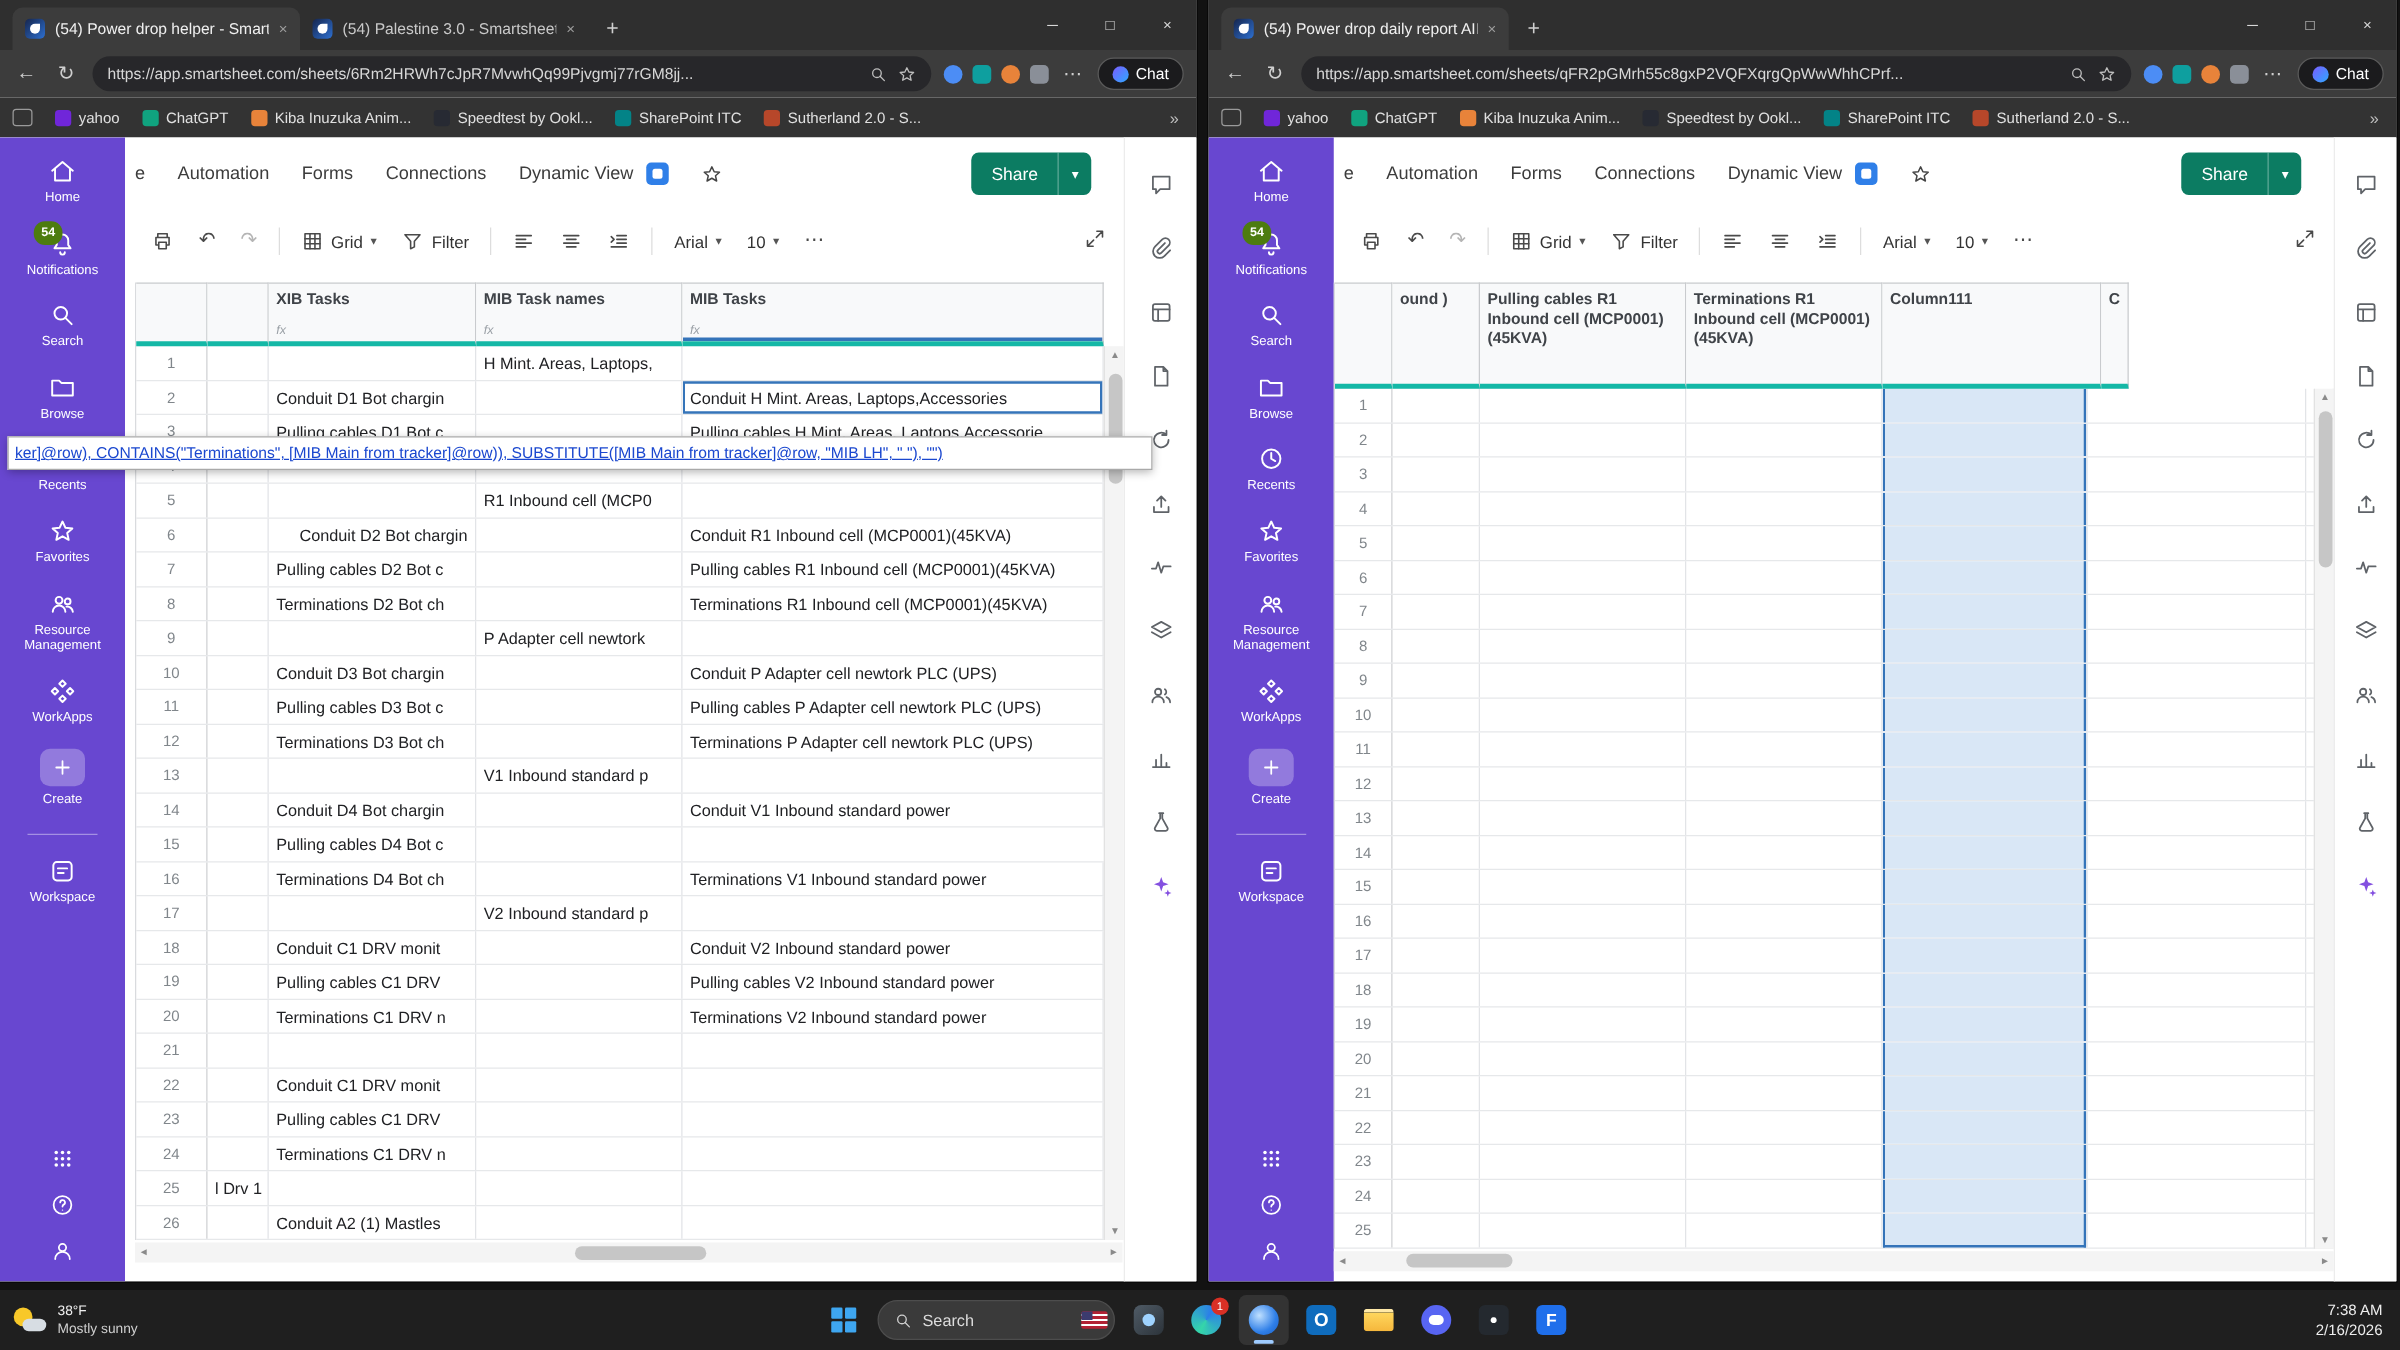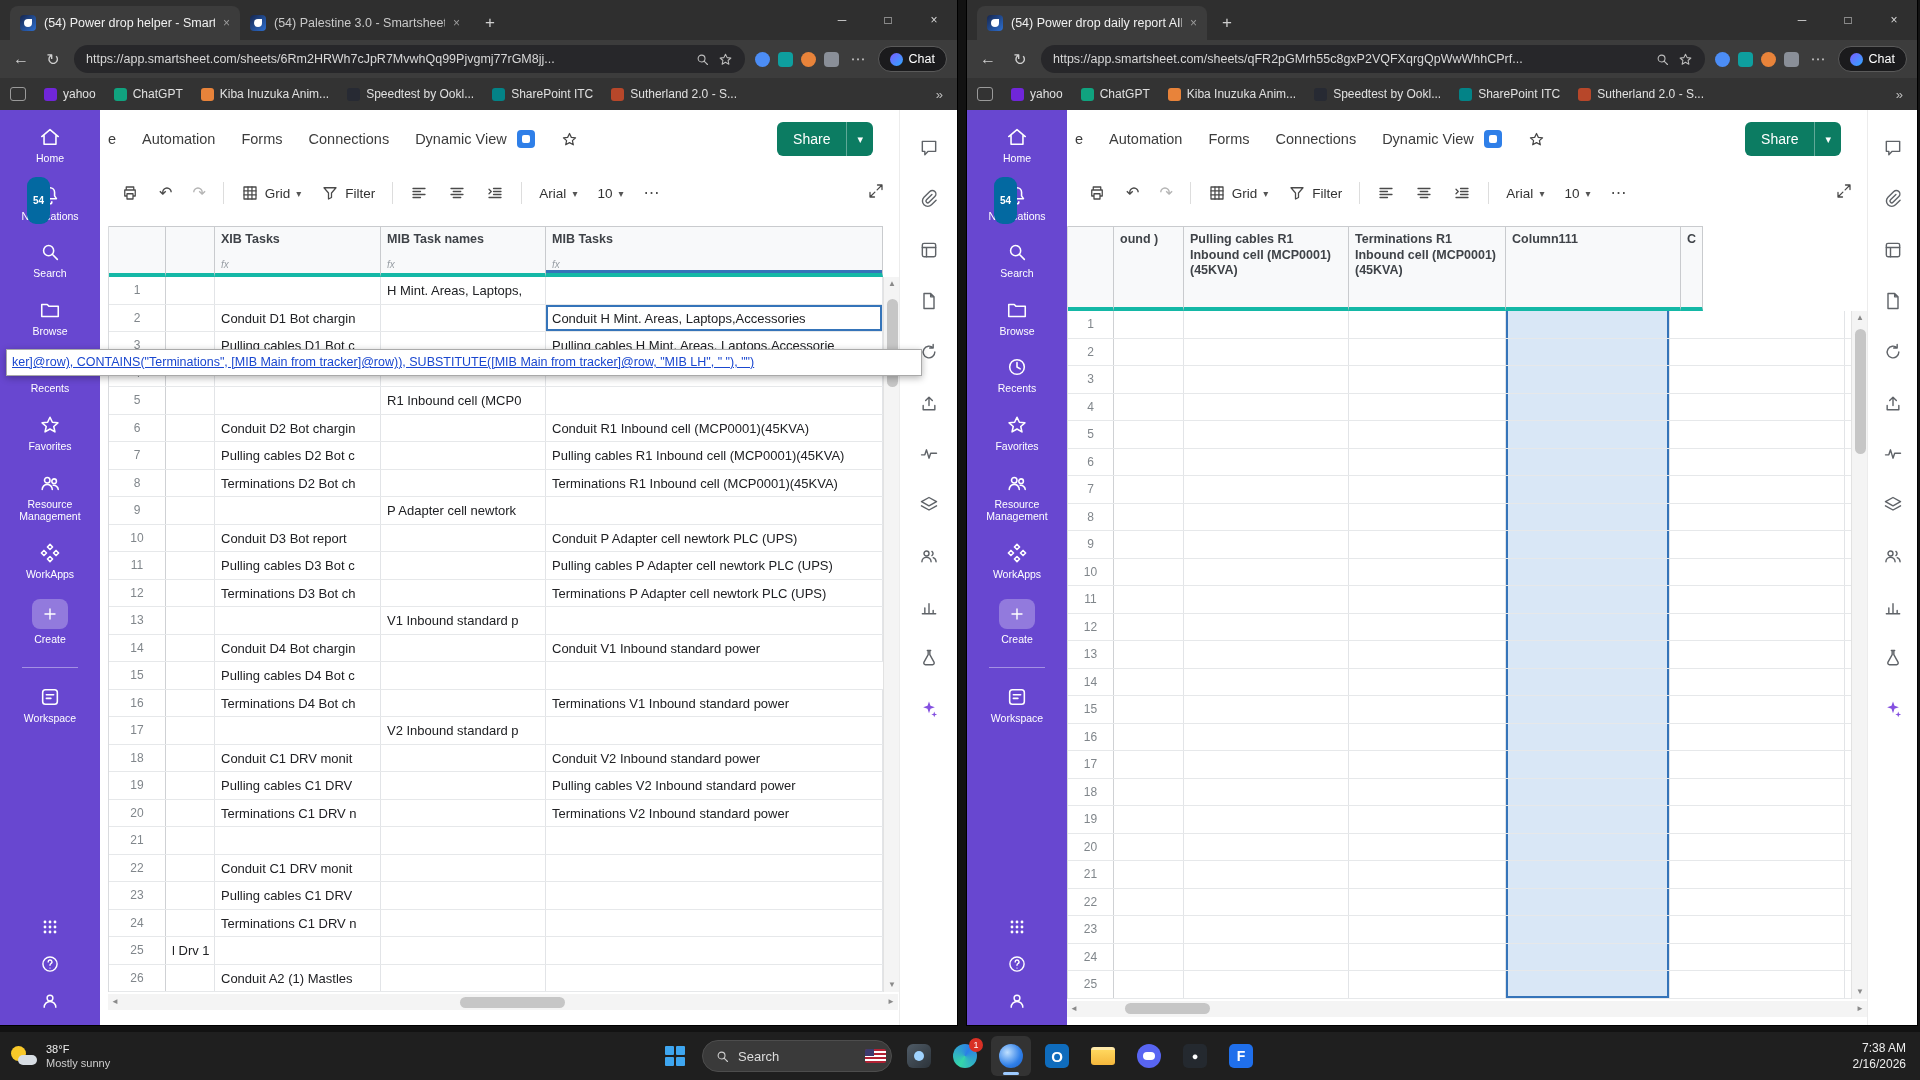--- a/index.html
+++ b/index.html
@@ -39,21 +39,21 @@
 .bm{display:flex;align-items:center;gap:6px;padding:3px 8px;border-radius:6px;white-space:nowrap}
 .bmfav{width:13px;height:13px;border-radius:3px;flex:none}
 .bmmore{margin-left:auto;color:#bdbdbd;font-size:13px;padding-right:4px}
 
 
 .appmain{flex:1;display:flex;background:#fff;position:relative;min-height:0}
 .snav{width:100px;background:#6847d0;display:flex;flex-direction:column;align-items:center;padding-top:16px;flex:none}
 .sitem{display:flex;flex-direction:column;align-items:center;gap:4px;margin-bottom:19px;position:relative;width:100%;color:#fff}
 .sicon .ic,.createbox .ic{stroke:#fff}
 .slabel{font-size:10.5px;text-align:center;line-height:1.2;padding:0 4px}
-.sbadge{position:absolute;top:-7px;left:27px;background:#0369a1;color:#fff;font-size:10px;font-weight:700;padding:18px 6px;border-radius:9px}
+.sbadge{position:absolute;top:-7px;left:27px;background:#4d7c0f;color:#fff;font-size:10px;font-weight:700;padding:4px 6px;border-radius:9px}
 .createbox{width:36px;height:30px;background:rgba(255,255,255,.28);border-radius:8px;display:grid;place-items:center}
 .sdivider{width:56px;border-top:1px solid rgba(255,255,255,.4);margin:2px 0 18px}
 .sbottom{margin-top:auto;display:flex;flex-direction:column;align-items:center;gap:17px;padding-bottom:14px;color:#fff}
 .sbtn{display:grid;place-items:center}
 
 .smain{flex:1;display:flex;flex-direction:column;min-width:0;position:relative}
 .smenu{height:58px;display:flex;align-items:center;justify-content:space-between;padding:0 26px 0 8px;flex:none}
 .menuitems{display:flex;align-items:center;gap:26px;font-size:14.5px;color:#3c3c3c}
 .menu-partial{color:#3c3c3c}
 .dvbadge{width:18px;height:18px;border-radius:4px;background:#2f7fe8;margin-left:-16px;position:relative}
@@ -468,21 +468,21 @@
               <div class="grow">
                 <div class="cell rownum" style="width: 57px;">5</div>
                 <div class="cell" style="width: 49px;"></div>
                 <div class="cell" style="width: 166px;"></div>
                 <div class="cell" style="width: 165px;">R1 Inbound cell (MCP0</div>
                 <div class="cell" style="width: 337px;"></div>
               </div>
               <div class="grow">
                 <div class="cell rownum" style="width: 57px;">6</div>
                 <div class="cell" style="width: 49px;"></div>
-                <div class="cell" style="width: 166px;">Conduit D2 Bot chargin</div>
+                <div class="cell" style="width: 166px; text-align: right;">Conduit D2 Bot chargin</div>
                 <div class="cell" style="width: 165px;"></div>
                 <div class="cell" style="width: 337px;">Conduit R1 Inbound cell (MCP0001)(45KVA)</div>
               </div>
               <div class="grow">
                 <div class="cell rownum" style="width: 57px;">7</div>
                 <div class="cell" style="width: 49px;"></div>
                 <div class="cell" style="width: 166px;">Pulling cables D2 Bot c</div>
                 <div class="cell" style="width: 165px;"></div>
                 <div class="cell" style="width: 337px;">Pulling cables R1 Inbound cell (MCP0001)(45KVA)</div>
               </div>
@@ -496,21 +496,21 @@
               <div class="grow">
                 <div class="cell rownum" style="width: 57px;">9</div>
                 <div class="cell" style="width: 49px;"></div>
                 <div class="cell" style="width: 166px;"></div>
                 <div class="cell" style="width: 165px;">P Adapter cell newtork</div>
                 <div class="cell" style="width: 337px;"></div>
               </div>
               <div class="grow">
                 <div class="cell rownum" style="width: 57px;">10</div>
                 <div class="cell" style="width: 49px;"></div>
-                <div class="cell" style="width: 166px;">Conduit D3 Bot report</div>
+                <div class="cell" style="width: 166px;">Conduit D3 Bot chargin</div>
                 <div class="cell" style="width: 165px;"></div>
                 <div class="cell" style="width: 337px;">Conduit P Adapter cell newtork PLC (UPS)</div>
               </div>
               <div class="grow">
                 <div class="cell rownum" style="width: 57px;">11</div>
                 <div class="cell" style="width: 49px;"></div>
                 <div class="cell" style="width: 166px;">Pulling cables D3 Bot c</div>
                 <div class="cell" style="width: 165px;"></div>
                 <div class="cell" style="width: 337px;">Pulling cables P Adapter cell newtork PLC (UPS)</div>
               </div>

